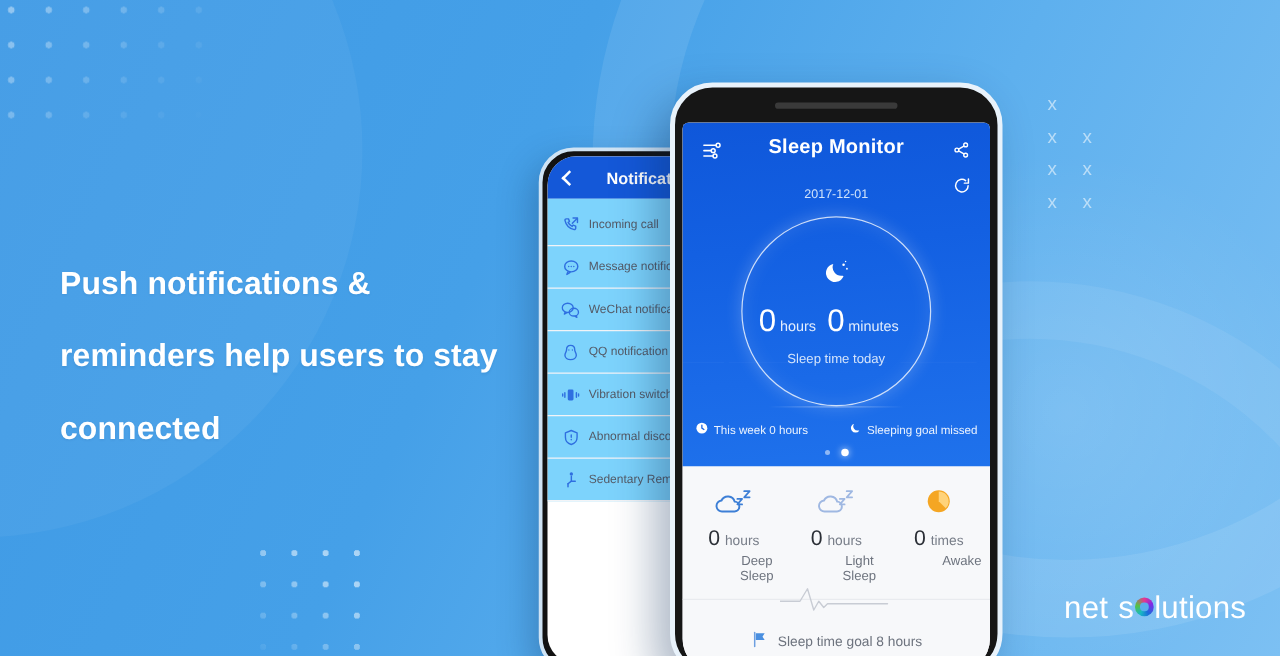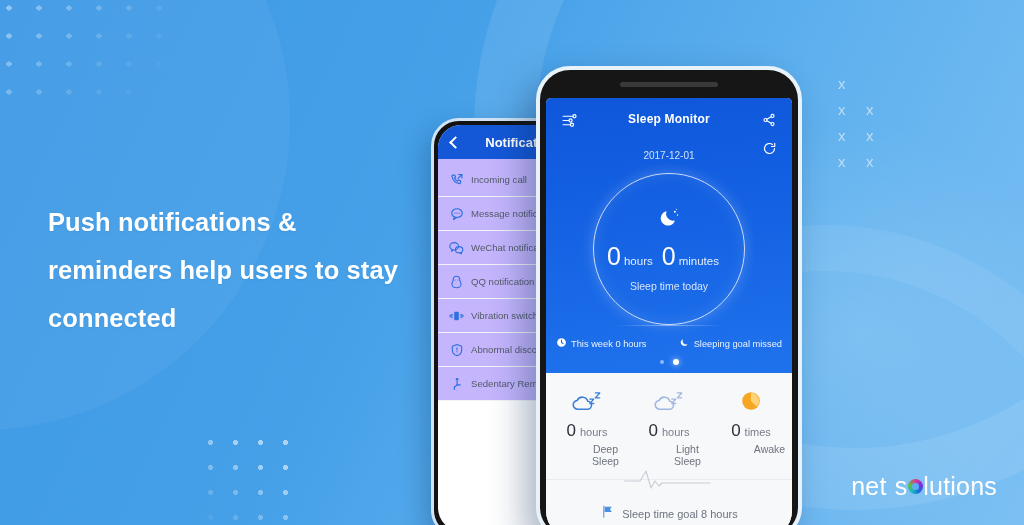--- a/index.html
+++ b/index.html
@@ -77,21 +77,21 @@
     font-family: "Liberation Sans", sans-serif;
   }
 
   
   .headline {
     position: absolute; left: 48px; top: 198px;
     width: 360px;
     color: #ffffff;
     font-size: 25.5px;
     font-weight: bold;
-    line-height: 48px;
+    line-height: 58px;
     letter-spacing: 0.1px;
     text-shadow: 0 1px 2px rgba(0,60,120,0.10);
   }
 
   
   .logo {
     position: absolute; right: 27px; bottom: 24px;
     color: #ffffff;
     font-size: 25px;
     letter-spacing: 0.2px;
@@ -150,21 +150,21 @@
     border-left: 2.1px solid #fff;
     border-bottom: 2.1px solid #fff;
     transform: rotate(45deg);
     margin-left: 3px;
   }
   .pb-title {
     flex: 1; text-align: center;
     color: #ffffff; font-size: 13px; font-weight: bold;
     margin-left: -4px;
   }
-  .pb-list { background: #c4b5fd; padding-top: 4px; }
+  .pb-list { background: #7dd3fc; padding-top: 4px; }
   .pb-row {
     height: 34px;
     display: flex; align-items: center;
     padding-left: 11px;
     border-bottom: 1px solid #f2f4f7;
     white-space: nowrap;
   }
   .pb-row .ic {
     width: 15px; height: 15px;
     flex: 0 0 15px;
@@ -223,21 +223,21 @@
     pointer-events: none;
   }
   .pf-topbar {
     position: relative;
     display: flex; align-items: flex-start;
     padding: 0 12px;
     height: 22px;
   }
   .pf-topbar .center { flex: 1; text-align: center; }
   .pf-app-title {
-    color: #ffffff; font-size: 12px; font-weight: bold;
+    color: #ffffff; font-size: 16px; font-weight: bold;
     letter-spacing: 0.2px;
   }
   .pf-date {
     color: #cfe2fb; font-size: 10px;
     text-align: center; margin-top: 19px;
     position: relative;
   }
   .icon-btn {
     width: 22px; height: 22px;
     display: flex; align-items: center; justify-content: center;

